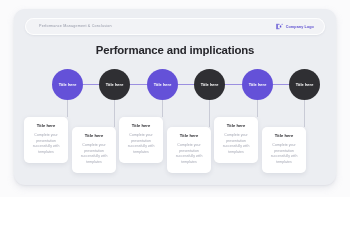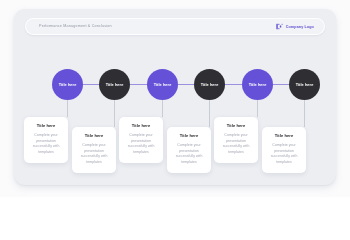--- a/index.html
+++ b/index.html
@@ -177,20 +177,21 @@
           <rect x="1" y="2" width="4" height="16" rx="0.8" fill="#5d4fd0"></rect>
           <rect x="6" y="2" width="4" height="4" rx="0.8" fill="#8b7fe8"></rect>
           <rect x="6" y="14" width="4" height="4" rx="0.8" fill="#8b7fe8"></rect>
           <rect x="11" y="7" width="4" height="6" rx="0.8" fill="#5d4fd0"></rect>
           <rect x="16" y="2" width="3" height="4" rx="0.8" fill="#8b7fe8"></rect>
         </svg>
         <span id="brand-name">Company Logo</span>
       </div>
     </div>
 
+    <div id="slide-title">Performance and implications</div>
 
     <div id="timeline">
 
       <div id="timeline-axis"></div>
 
       <div class="stem" style="left:53px;  top:91px; height:17px;"></div>
       <div class="stem" style="left:100px; top:91px; height:27px;"></div>
       <div class="stem" style="left:148px; top:91px; height:17px;"></div>
       <div class="stem" style="left:195px; top:91px; height:27px;"></div>
       <div class="stem" style="left:243px; top:91px; height:17px;"></div>

